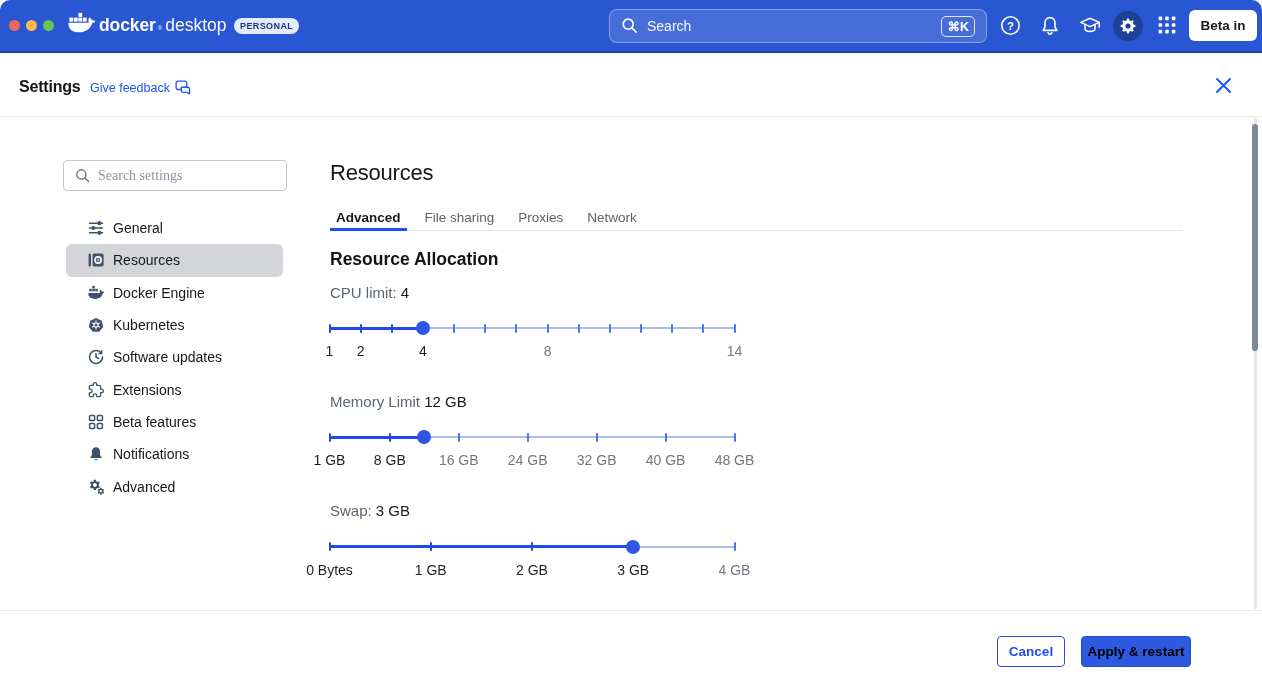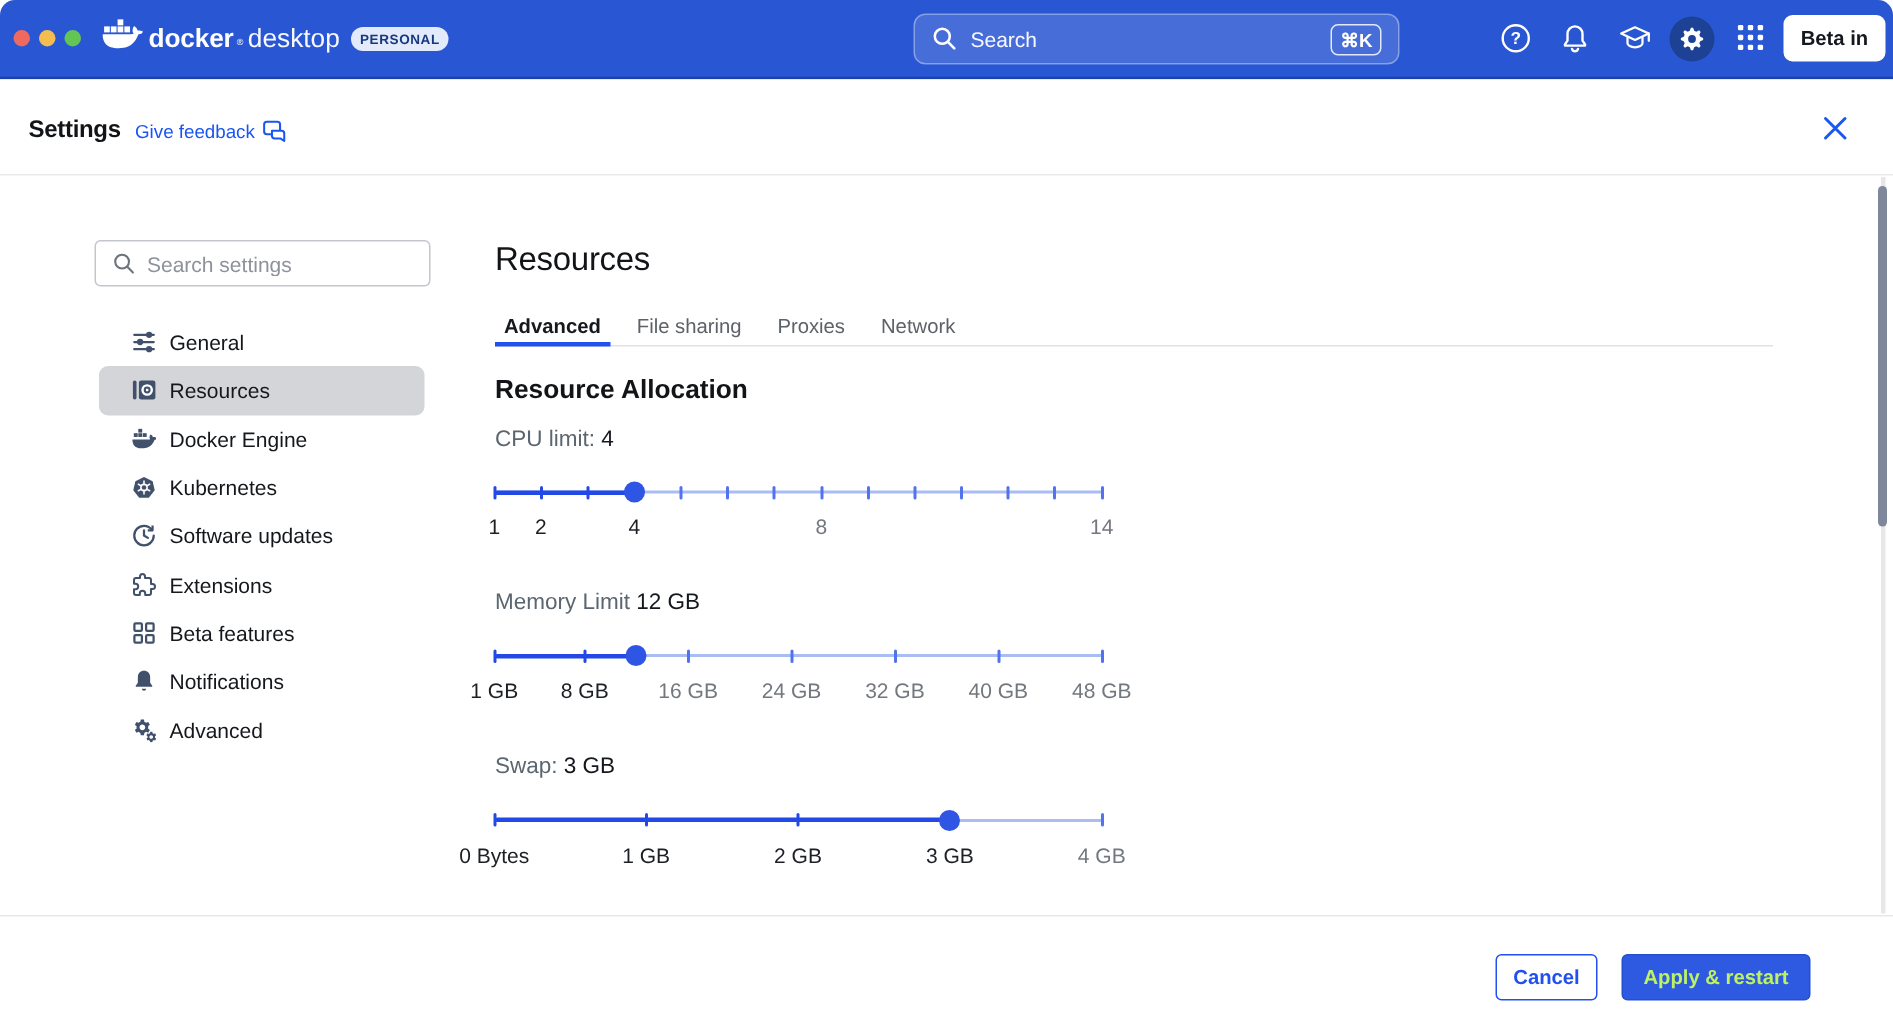--- a/index.html
+++ b/index.html
@@ -18,21 +18,21 @@
   .logo { position:absolute; left:68px; top:12px; display:flex; align-items:center; }
   .logo svg { display:block; }
   .logo-text { position:absolute; left:99px; top:15px; color:#fff; font-size:17.5px;
     white-space:nowrap; display:flex; align-items:baseline; }
   .logo-text .b { font-weight:700; letter-spacing:-.1px; }
   .logo-text .r { font-size:6px; margin:0 3px 0 2px; position:relative; top:-1px; }
   .logo-text .l { font-weight:400; letter-spacing:0; opacity:.97;text-align:right; }
   .badge { position:absolute; left:234px; top:18px; height:15.5px; padding:0 6px;
     background:#e3eafc; color:#16387d; font-size:9px; font-weight:700;
     letter-spacing:.4px; border-radius:8px; display:flex; align-items:center; }
-  .searchbar { position:absolute; left:609px; top:8.5px; width:324px; height:34px;
+  .searchbar { position:absolute; left:609px; top:8.5px; width:378px; height:34px;
     background:rgba(255,255,255,.14); border:1px solid rgba(255,255,255,.35);
     border-radius:8px; display:flex; align-items:center; }
   .searchbar .mag { margin-left:11px; }
   .searchbar .ph { margin-left:9px; color:rgba(255,255,255,.96); font-size:14px; font-weight:500; }
   .kbd { position:absolute; right:11px; top:6px; height:21px; min-width:31px; padding:0 5px;
     border:1.3px solid rgba(255,255,255,.85); border-radius:5px; color:#fff;
     font-size:12.5px; font-weight:600; display:flex; align-items:center; justify-content:center; }
   .hicon { position:absolute; top:14px; width:22px; height:22px; display:flex;
     align-items:center; justify-content:center; }
   .hicon.help { left:999px; }
@@ -56,21 +56,21 @@
   .feedback svg { margin-left:5px; }
   .closex { position:absolute; left:1212px; top:21px; width:22px; height:22px;
     display:flex; align-items:center; justify-content:center; cursor:pointer; }
 
   
   .side-search { position:absolute; left:63px; top:160px; width:224px; height:31px;
     border:1px solid #c3c6cc; border-radius:4px; background:#fff;
     display:flex; align-items:center; }
   .side-search svg { margin-left:11px; }
   .side-search input { border:none; outline:none; background:transparent; margin-left:8px;
-    font-size:14px; color:#7f1d1d; width:170px; font-family:Liberation Sans, sans-serif; }
+    font-size:14px; color:#7f1d1d; width:170px; font-family:Liberation Serif, serif; }
   .side-search input::placeholder { color:#8d929c; opacity:1; }
   .nav { position:absolute; left:66px; top:212px; width:217px; }
   .navitem { position:relative; height:32.3px; display:flex; align-items:center;
     border-radius:6px; cursor:pointer; }
   .navitem.selected { background:#d4d5d8; }
   .navitem .ic { width:16px; height:16px; margin-left:22px; display:flex;
     align-items:center; justify-content:center; flex:none; }
   .navitem .lbl { margin-left:9px; font-size:14px; color:#14171c; }
 
   
@@ -103,21 +103,21 @@
   .sl-marklabels span { position:absolute; transform:translateX(-50%); font-size:14px;
     color:#73787f; white-space:nowrap; }
   .sl-marklabels span.active { color:#1c1f24; }
 
   
   .footer-div { position:absolute; left:0; top:610px; width:1262px; height:1px; background:#e8e8e9; }
   .btn { position:absolute; top:636px; height:31px; border-radius:4px; font-size:13.5px;
     font-weight:600; display:flex; align-items:center; justify-content:center;
     cursor:pointer; font-family:"Liberation Sans",sans-serif; }
   .btn.cancel { left:997px; width:68px; background:#fff; border:1.3px solid #2150ef; color:#2150ef; }
-  .btn.apply { left:1081px; width:126px; background:#2e5ae2; border:1px solid #2450d0; color:#bef264; }
+  .btn.apply { left:1081px; width:110px; background:#2e5ae2; border:1px solid #2450d0; color:#000000; }
 
   
   .sb-track { position:absolute; left:1253.5px; top:118px; width:3px; height:491px; background:#e7e7e8; }
   .sb-thumb { position:absolute; left:1251.5px; top:124px; width:6px; height:227px;
     background:#7e889a; border-radius:3px; }
 </style>
 </head>
 <body>
 
 <div class="window">

